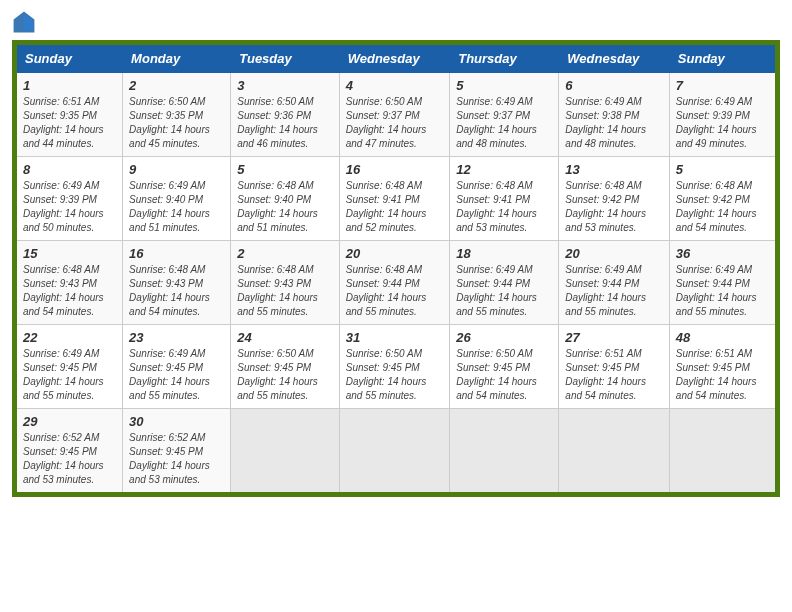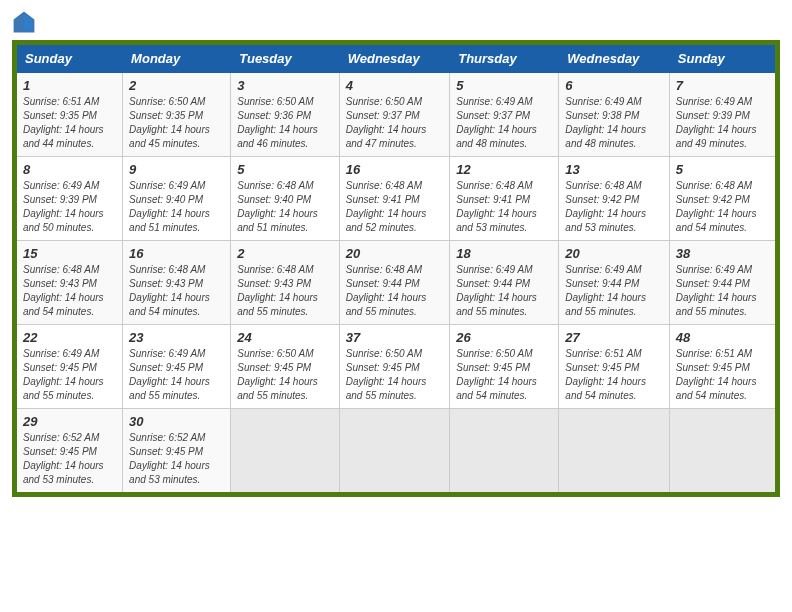--- a/index.html
+++ b/index.html
@@ -212,39 +212,39 @@
       </td>
           <td>
         <span class="day-num">18</span>
         <span class="day-info">Sunrise: 6:49 AM<br>Sunset: 9:44 PM<br>Daylight: 14 hours and 55 minutes.</span>
       </td>
           <td>
         <span class="day-num">20</span>
         <span class="day-info">Sunrise: 6:49 AM<br>Sunset: 9:44 PM<br>Daylight: 14 hours and 55 minutes.</span>
       </td>
           <td>
-        <span class="day-num">38</span>
+        <span class="day-num">36</span>
         <span class="day-info">Sunrise: 6:49 AM<br>Sunset: 9:44 PM<br>Daylight: 14 hours and 55 minutes.</span>
       </td>
         </tr>
         <tr>
           <td>
         <span class="day-num">22</span>
         <span class="day-info">Sunrise: 6:49 AM<br>Sunset: 9:45 PM<br>Daylight: 14 hours and 55 minutes.</span>
       </td>
           <td>
         <span class="day-num">23</span>
         <span class="day-info">Sunrise: 6:49 AM<br>Sunset: 9:45 PM<br>Daylight: 14 hours and 55 minutes.</span>
       </td>
           <td>
         <span class="day-num">24</span>
         <span class="day-info">Sunrise: 6:50 AM<br>Sunset: 9:45 PM<br>Daylight: 14 hours and 55 minutes.</span>
       </td>
           <td>
-        <span class="day-num">37</span>
+        <span class="day-num">31</span>
         <span class="day-info">Sunrise: 6:50 AM<br>Sunset: 9:45 PM<br>Daylight: 14 hours and 55 minutes.</span>
       </td>
           <td>
         <span class="day-num">26</span>
         <span class="day-info">Sunrise: 6:50 AM<br>Sunset: 9:45 PM<br>Daylight: 14 hours and 54 minutes.</span>
       </td>
           <td>
         <span class="day-num">27</span>
         <span class="day-info">Sunrise: 6:51 AM<br>Sunset: 9:45 PM<br>Daylight: 14 hours and 54 minutes.</span>
       </td>

